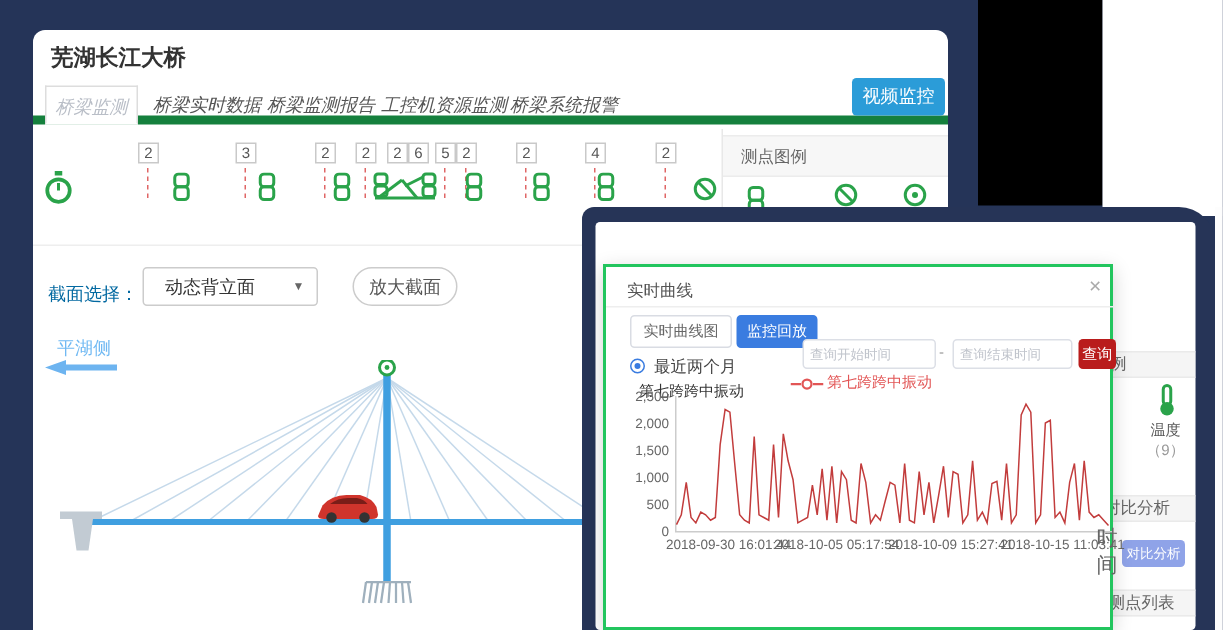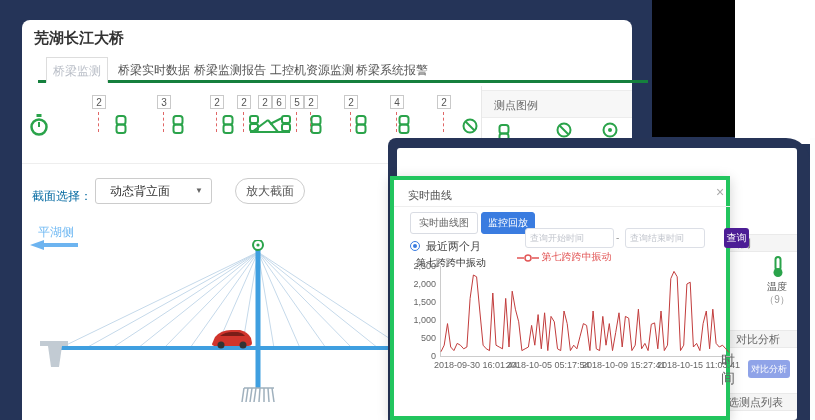--- a/index.html
+++ b/index.html
@@ -7,21 +7,21 @@
   #screen { position:relative; width:815px; height:420px; background:#253458; overflow:hidden; }
 
   
   .black-rect { position:absolute; left:652px; top:0; width:83px; height:137px; background:#000; }
   .white-rect { position:absolute; left:735px; top:0; width:80px; height:144px; background:#fff; }
   .white-sliver { position:absolute; left:810px; top:138px; width:5px; height:282px; background:#fdfdfd; }
 
   
   .main-window { position:absolute; left:22px; top:20px; width:610px; height:400px; background:#fff; border-radius:8px 8px 0 0; z-index:2; }
   .mw-title { position:absolute; left:12px; top:9px; font-size:15px; font-weight:bold; color:#333; }
-  .tabbar { position:absolute; left:16px; top:37px; width:610px; height:26px; border-bottom:3px solid #15803d; }
+  .tabbar { position:absolute; left:0; top:37px; width:610px; height:26px; border-bottom:6px solid #15803d;font-style:italic; }
   .tab { position:absolute; top:0; height:26px; line-height:26px; font-size:12px; color:#555; cursor:pointer; }
   .tab.active { left:8px; width:62px; text-align:center; color:#b9bec7; background:#fff; border:1px solid #ddd; border-bottom:1px solid #fff; }
   .t1{left:80px;} .t2{left:156px;} .t3{left:232px;} .t4{left:318px;}
   .video-btn { position:absolute; left:546px; top:32px; width:62px; height:25px; background:#2b9cd8; color:#fff; font-size:12px; border:none; border-radius:3px; cursor:pointer; }
 
   
   .badge { position:absolute; top:75px; width:14px; height:14px; background:#fff; border:1px solid #c9c9c9; font-size:10px; color:#555; text-align:center; line-height:13px; }
   .rdash { position:absolute; top:92px; width:0; height:20px; border-left:1px dashed #e06666; }
   .chain { position:absolute; top:95px; }
   .legend-divider { position:absolute; left:459px; top:66px; width:0; height:56px; border-left:1px solid #e8e8e8; }
@@ -46,35 +46,35 @@
   .sb-band { position:absolute; height:18px; background:#f5f5f5; border-top:1px solid #eaeaea; border-bottom:1px solid #eaeaea; font-size:11px; color:#666; line-height:17px; white-space:nowrap; }
   .sb-band1 { left:300px; top:86px; width:100px; padding-left:10px; }
   .sb-band2 { left:300px; top:182px; width:100px; padding-left:39px; }
   .sb-band3 { left:300px; top:245px; width:100px; padding-left:20px; }
   .thermo { position:absolute; left:375px; top:108px; }
   .temp-label { position:absolute; left:362px; top:132px; width:36px; text-align:center; font-size:10px; color:#555; }
   .temp-count { position:absolute; left:362px; top:145px; width:36px; text-align:center; font-size:10px; color:#999; }
   .compare-btn { position:absolute; left:351px; top:212px; width:42px; height:18px; background:#8fa3e8; border:none; border-radius:3px; color:#fff; font-size:9px; cursor:pointer; }
 
   
-  .dialog { position:absolute; left:390px; top:176px; width:340px; height:244px; background:#fff; border:4px solid #22c55e; box-shadow:0 3px 12px rgba(0,0,0,.18); z-index:4;text-decoration:underline; }
+  .dialog { position:absolute; left:402px; top:176px; width:340px; height:244px; background:#fff; border:2px solid #22c55e; box-shadow:0 3px 12px rgba(0,0,0,.18); z-index:4;text-decoration:underline; }
   .dlg-title { position:absolute; left:14px; top:8px; font-size:11px; color:#555; }
   .dlg-close { position:absolute; left:322px; top:4px; font-size:14px; color:#aaa; cursor:pointer; }
   .dlg-div { position:absolute; left:0; top:26px; width:338px; border-top:1px solid #eee; }
   .dlg-tab1 { position:absolute; left:16px; top:32px; width:68px; height:22px; background:#fff; border:1px solid #d9dce3; border-radius:3px; font-size:10px; color:#666; cursor:pointer; }
   .dlg-tab2 { position:absolute; left:87px; top:32px; width:54px; height:22px; background:#3a7ce0; border:1px solid #3a7ce0; border-radius:3px; font-size:10px; color:#fff; cursor:pointer; }
   .radio { position:absolute; left:16px; top:61px; width:10px; height:10px; border:1px solid #3a7ce0; border-radius:50%; display:flex; align-items:center; justify-content:center; cursor:pointer; }
   .radio i { width:4px; height:4px; background:#3a7ce0; border-radius:50%; }
   .radio-label { position:absolute; left:32px; top:59px; font-size:11px; color:#444; }
   .q-input { position:absolute; top:48px; height:20px; border:1px solid #dcdfe6; border-radius:3px; font-size:9px; color:#666; padding:0 4px; }
   .q-in1 { left:131px; width:89px; }
   .q-in2 { left:231px; width:80px; }
   .q-input::placeholder { color:#c0c4cc; }
   .q-sep { position:absolute; left:222px; top:52px; font-size:10px; color:#999; }
-  .q-btn { position:absolute; left:315px; top:48px; width:25px; height:20px; background:#4c1d95; border:none; border-radius:3px; color:#fff; font-size:10px; cursor:pointer;margin-left:15px; }
+  .q-btn { position:absolute; left:315px; top:48px; width:25px; height:20px; background:#b91c1c; border:none; border-radius:3px; color:#fff; font-size:10px; cursor:pointer; }
   .chart-legend { position:absolute; left:0; top:70px; width:340px; text-align:center; font-size:10px; color:#e25555; }
   .chart-legend svg { vertical-align:-2px; }
   .chart-title { position:absolute; left:22px; top:76px; font-size:10px; color:#333; }
   .ylab { position:absolute; width:40px; text-align:right; font-size:9px; color:#666; }
   .plot { position:absolute; left:46px; top:86px; }
   .xlab { position:absolute; top:180px; font-size:9px; color:#666; white-space:nowrap; }
   .x0{left:40px;} .x1{left:112px;} .x2{left:188px;} .x3{left:263px;}
   .xaxis-name { position:absolute; left:327px; top:172px; font-size:14px; color:#666; }
 </style>
 </head>
@@ -89,20 +89,21 @@
   <div class="main-window">
     <div class="mw-title">芜湖长江大桥</div>
 
     <div class="tabbar">
       <div class="tab active">桥梁监测</div>
       <div class="tab t1">桥梁实时数据</div>
       <div class="tab t2">桥梁监测报告</div>
       <div class="tab t4">桥梁系统报警</div>
       <div class="tab t3">工控机资源监测</div>
     </div>
+    <button class="video-btn">视频监控</button>
 
     <svg class="chain" style="left:8px; top:93px;" width="18" height="24" viewBox="0 0 18 24">
       <circle cx="9" cy="14" r="7.5" fill="none" stroke="#2aa34a" stroke-width="2.5"></circle>
       <rect x="6.5" y="1" width="5" height="3" fill="#2aa34a"></rect>
       <line x1="9" y1="14" x2="9" y2="9" stroke="#2aa34a" stroke-width="2"></line>
     </svg>
 
     <div class="badge" style="left:70px;">2</div>
     <div class="badge" style="left:135px;">3</div>
     <div class="badge" style="left:188px;">2</div>

